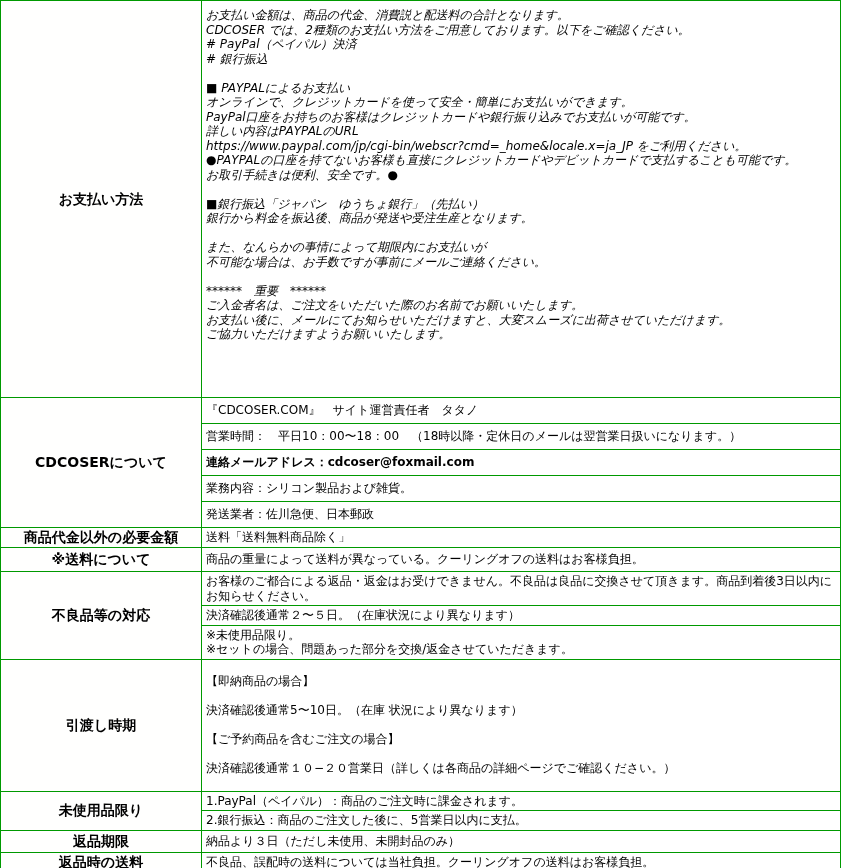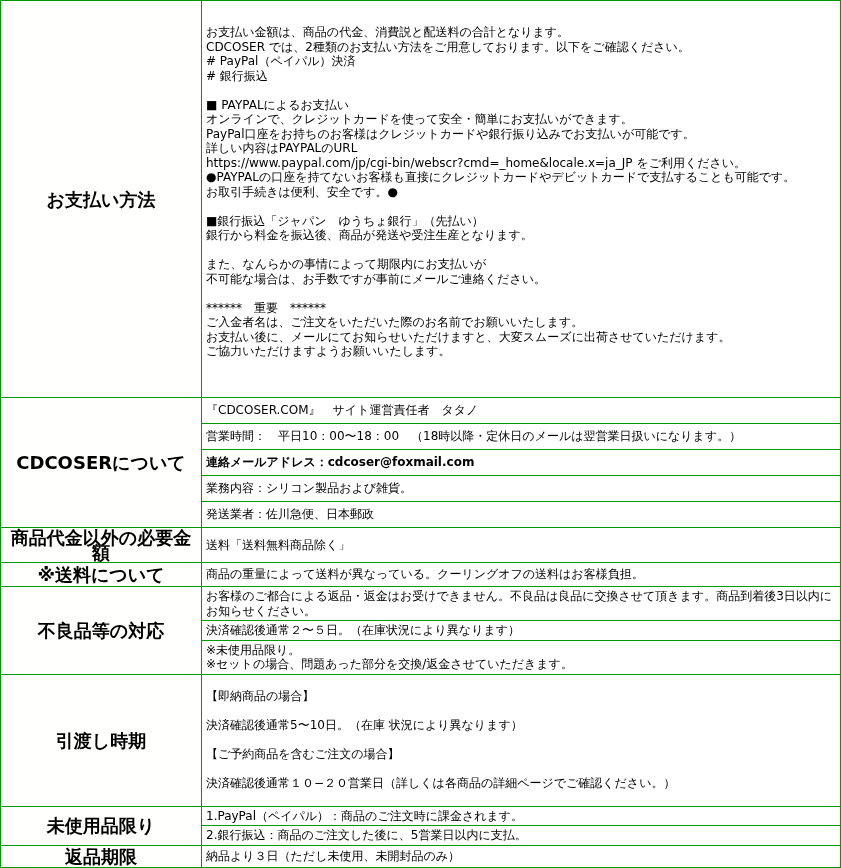--- a/index.html
+++ b/index.html
@@ -20,35 +20,36 @@
   }
   table.shop-info td{
     border:1px solid var(--border-color,#009900);
     overflow:hidden;
   }
   td.label{
     width:196px;
     text-align:center;
     vertical-align:middle;
     font-weight:bold;
-    font-size:18px;
+    font-size:14px;
     padding:2px;
     line-height:15px;
     background:#fffffe;
   }
   td.content{
     padding:2px 4px;
     vertical-align:middle;
     white-space:pre-wrap;
     line-height:14.5px;
     word-break:break-all;
   }
   td.content.top{
     vertical-align:top;
-    padding-top:24px;
+    padding-top:7px;
+    font-style:italic;
   }
   td.content.bold{
     font-weight:bold;
   }
   tr.r-pay{height:397px;}
   tr.r-about{height:26px;}
   tr.r-extra{height:18px;}
   tr.r-ship{height:24px;}
   tr.r-defect-a{height:33px;}
   tr.r-defect-b{height:14px;}

